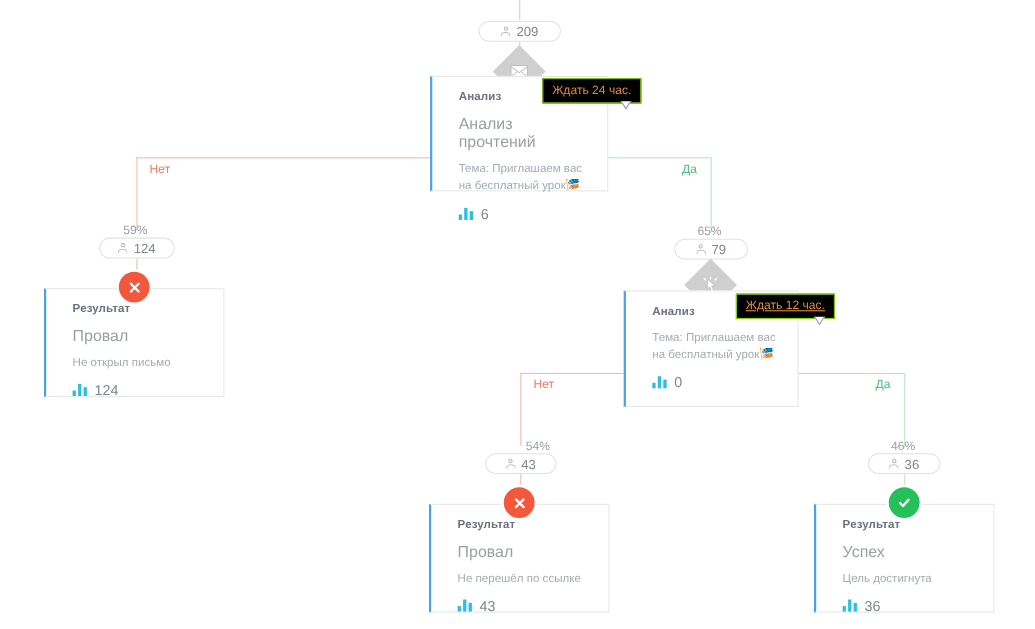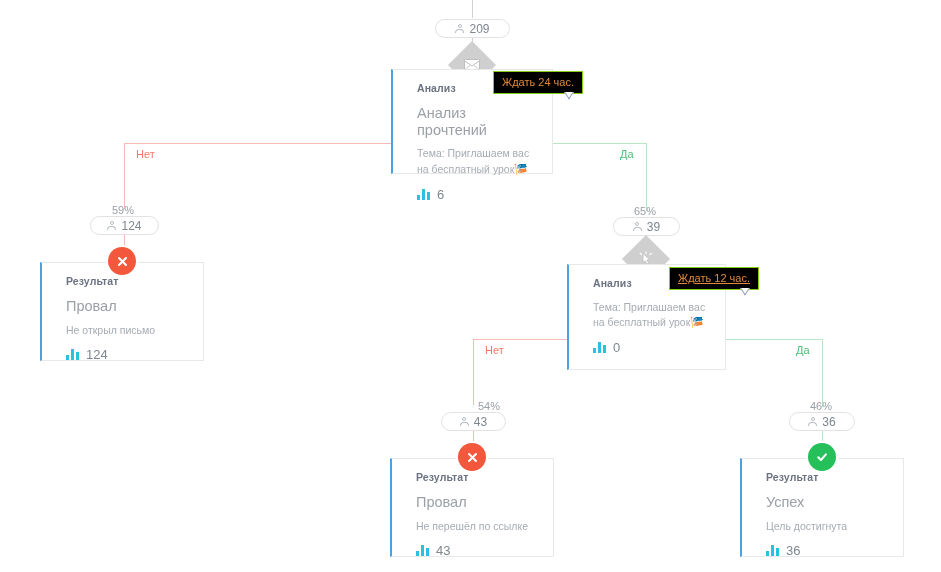--- a/index.html
+++ b/index.html
@@ -212,21 +212,21 @@
   <div class="line v pink" style="left:124px;top:235px;height:20px;"></div>
   <div class="arrow pink" style="left:119px;top:249px;"></div>
 
   <div class="line h green" style="left:552px;top:143px;width:94px;"></div>
   <div class="line v green" style="left:646px;top:143px;height:68px;"></div>
   <div class="branch-label yes" style="left:620px;top:148px;">Да</div>
   <div class="pct" style="left:634px;top:205px;">65%</div>
 
   <div class="pill" style="left:613px;top:217px;width:67px;">
     <span class="user-ico"></span>
-    <span class="pnum">39</span>
+    <span class="pnum">79</span>
   </div>
   <div class="line v green" style="left:646px;top:236px;height:12px;"></div>
   <div class="arrow green" style="left:641px;top:244px;"></div>
 
   <div class="badge fail" style="left:108px;top:247px;">
     <svg width="13" height="13" viewBox="0 0 13 13">
       <path d="M3 3 L10 10 M10 3 L3 10" stroke="#ffffff" stroke-width="2.1" stroke-linecap="round" fill="none"></path>
     </svg>
   </div>
 

